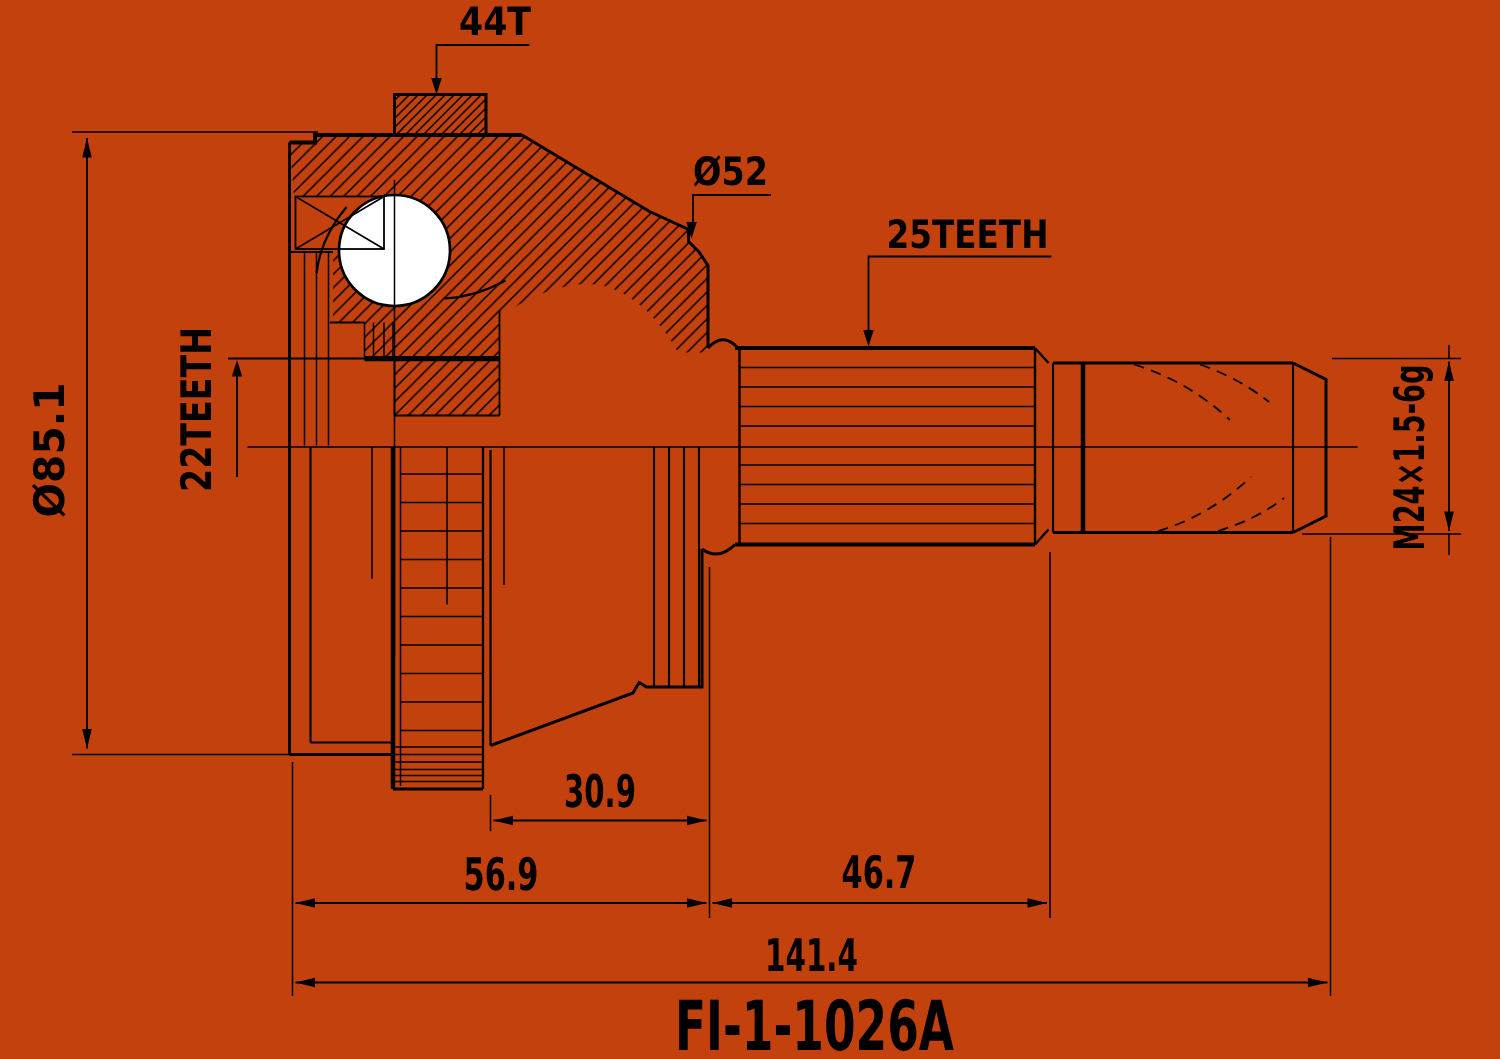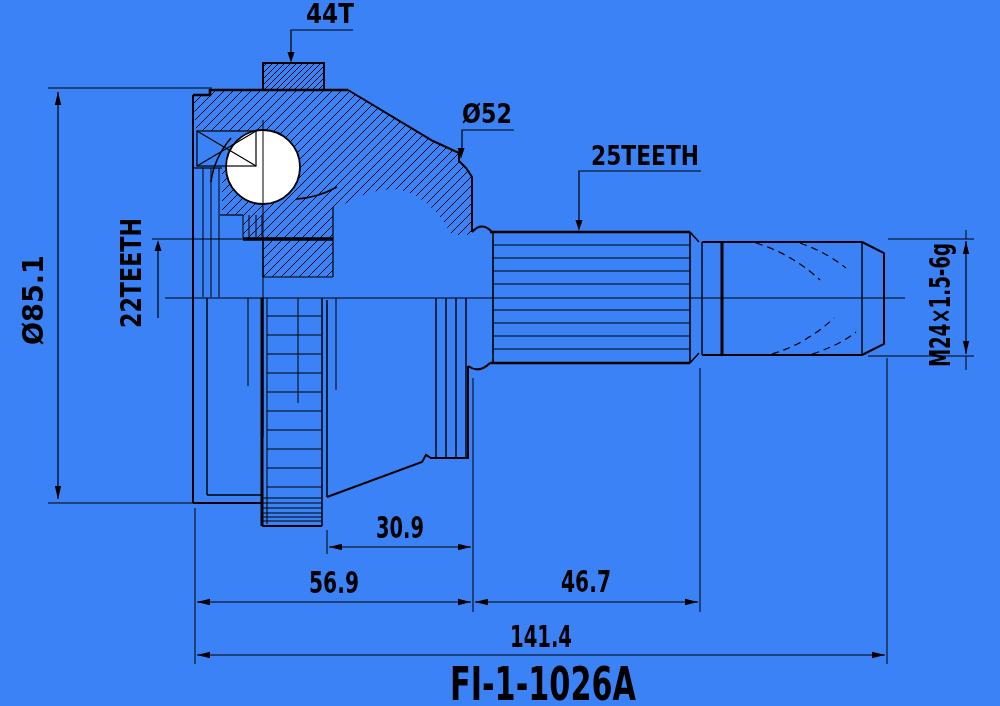--- a/index.html
+++ b/index.html
@@ -1,16 +1,16 @@
 <!DOCTYPE html>
 <html><head>
 <meta charset="utf-8">
 <style>
   html,body{margin:0;padding:0;background:#fff;}
-  #stage{position:relative;width:1000px;height:706px;background:#3b82f6;overflow:hidden;}
+  #stage{position:relative;width:1000px;height:706px;background:#c2410c;overflow:hidden;}
   svg{display:block;}
   text{font-family:"DejaVu Sans","Liberation Sans",sans-serif;font-weight:bold;fill:#000;}
   .lbl{font-size:26px;}
   .dim{font-size:30px;}
   .pn{font-size:46px;}
   .vlbl{font-size:28px;}
 </style>
 </head>
 <body>
 

